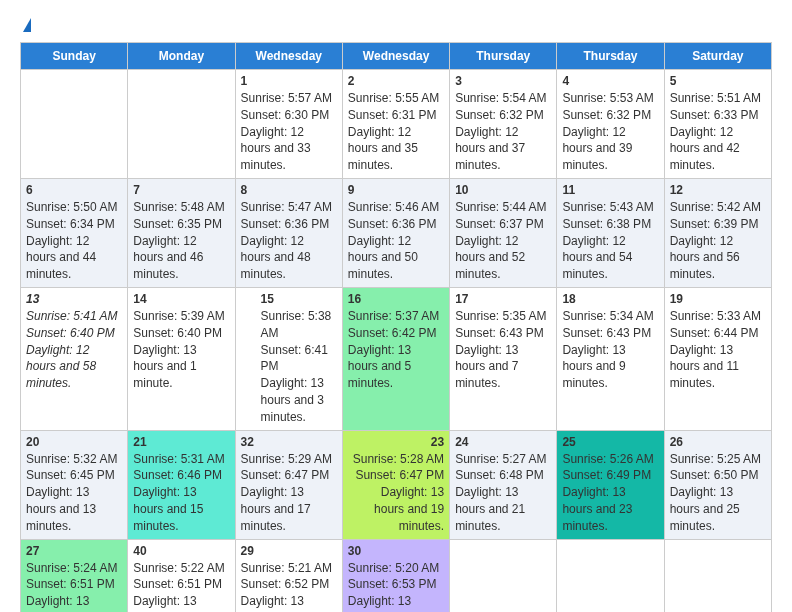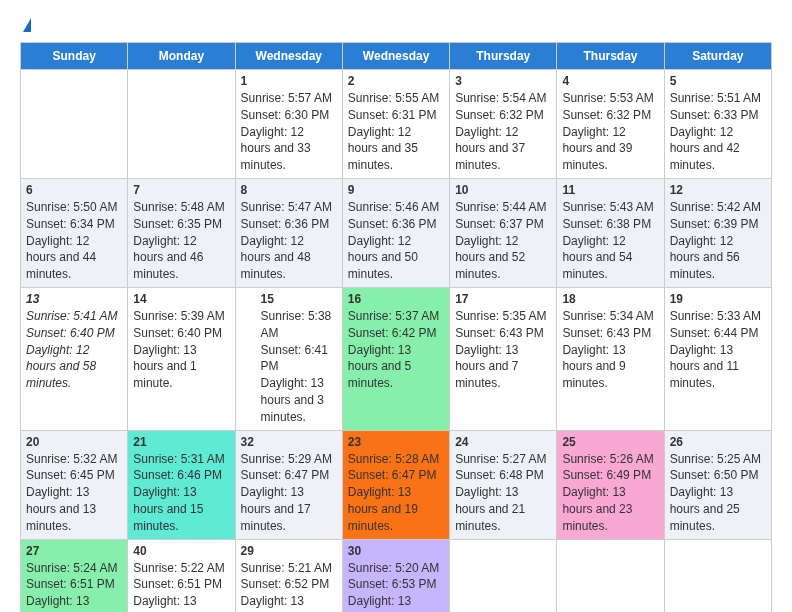--- a/index.html
+++ b/index.html
@@ -166,23 +166,23 @@
           <td style="background: rgb(255, 255, 255); padding-left: 25px;"><span class="day-num">15</span><span class="day-info">Sunrise: 5:38 AM<br>Sunset: 6:41 PM<br>Daylight: 13 hours and 3 minutes.</span></td>
           <td style="background: #86efac;"><span class="day-num">16</span><span class="day-info">Sunrise: 5:37 AM<br>Sunset: 6:42 PM<br>Daylight: 13 hours and 5 minutes.</span></td>
           <td style="background: rgb(255, 255, 255);"><span class="day-num">17</span><span class="day-info">Sunrise: 5:35 AM<br>Sunset: 6:43 PM<br>Daylight: 13 hours and 7 minutes.</span></td>
           <td style="background: rgb(255, 255, 255);"><span class="day-num">18</span><span class="day-info">Sunrise: 5:34 AM<br>Sunset: 6:43 PM<br>Daylight: 13 hours and 9 minutes.</span></td>
           <td style="background: rgb(255, 255, 255); margin-top: 29px;"><span class="day-num">19</span><span class="day-info">Sunrise: 5:33 AM<br>Sunset: 6:44 PM<br>Daylight: 13 hours and 11 minutes.</span></td>
         </tr>
         <tr>
           <td style="background: rgb(238, 242, 248);"><span class="day-num">20</span><span class="day-info">Sunrise: 5:32 AM<br>Sunset: 6:45 PM<br>Daylight: 13 hours and 13 minutes.</span></td>
           <td style="background: #5eead4;"><span class="day-num">21</span><span class="day-info">Sunrise: 5:31 AM<br>Sunset: 6:46 PM<br>Daylight: 13 hours and 15 minutes.</span></td>
           <td style="background: rgb(238, 242, 248);"><span class="day-num">32</span><span class="day-info">Sunrise: 5:29 AM<br>Sunset: 6:47 PM<br>Daylight: 13 hours and 17 minutes.</span></td>
-          <td style="background: #f97316;"><span class="day-num">23</span><span class="day-info">Sunrise: 5:28 AM<br>Sunset: 6:47 PM<br>Daylight: 13 hours and 19 minutes.</span></td>
+          <td style="background: #bef264; text-align: right;"><span class="day-num">23</span><span class="day-info">Sunrise: 5:28 AM<br>Sunset: 6:47 PM<br>Daylight: 13 hours and 19 minutes.</span></td>
           <td style="background: rgb(238, 242, 248);"><span class="day-num">24</span><span class="day-info">Sunrise: 5:27 AM<br>Sunset: 6:48 PM<br>Daylight: 13 hours and 21 minutes.</span></td>
-          <td style="background: #f9a8d4;"><span class="day-num">25</span><span class="day-info">Sunrise: 5:26 AM<br>Sunset: 6:49 PM<br>Daylight: 13 hours and 23 minutes.</span></td>
+          <td style="background: #14b8a6;"><span class="day-num">25</span><span class="day-info">Sunrise: 5:26 AM<br>Sunset: 6:49 PM<br>Daylight: 13 hours and 23 minutes.</span></td>
           <td style="background: rgb(238, 242, 248);"><span class="day-num">26</span><span class="day-info">Sunrise: 5:25 AM<br>Sunset: 6:50 PM<br>Daylight: 13 hours and 25 minutes.</span></td>
         </tr>
         <tr>
           <td style="background: #86efac;"><span class="day-num">27</span><span class="day-info">Sunrise: 5:24 AM<br>Sunset: 6:51 PM<br>Daylight: 13 hours and 27 minutes.</span></td>
           <td style="background: rgb(255, 255, 255);"><span class="day-num">40</span><span class="day-info">Sunrise: 5:22 AM<br>Sunset: 6:51 PM<br>Daylight: 13 hours and 29 minutes.</span></td>
           <td style="background: rgb(255, 255, 255); margin-left: 16px;"><span class="day-num">29</span><span class="day-info">Sunrise: 5:21 AM<br>Sunset: 6:52 PM<br>Daylight: 13 hours and 30 minutes.</span></td>
           <td style="background: #c4b5fd;"><span class="day-num">30</span><span class="day-info">Sunrise: 5:20 AM<br>Sunset: 6:53 PM<br>Daylight: 13 hours and 32 minutes.</span></td>
           <td class="empty-cell" style="background: rgb(255, 255, 255);"></td>
           <td class="empty-cell" style="background: rgb(255, 255, 255);"></td>
           <td class="empty-cell" style="background: rgb(255, 255, 255);"></td>

